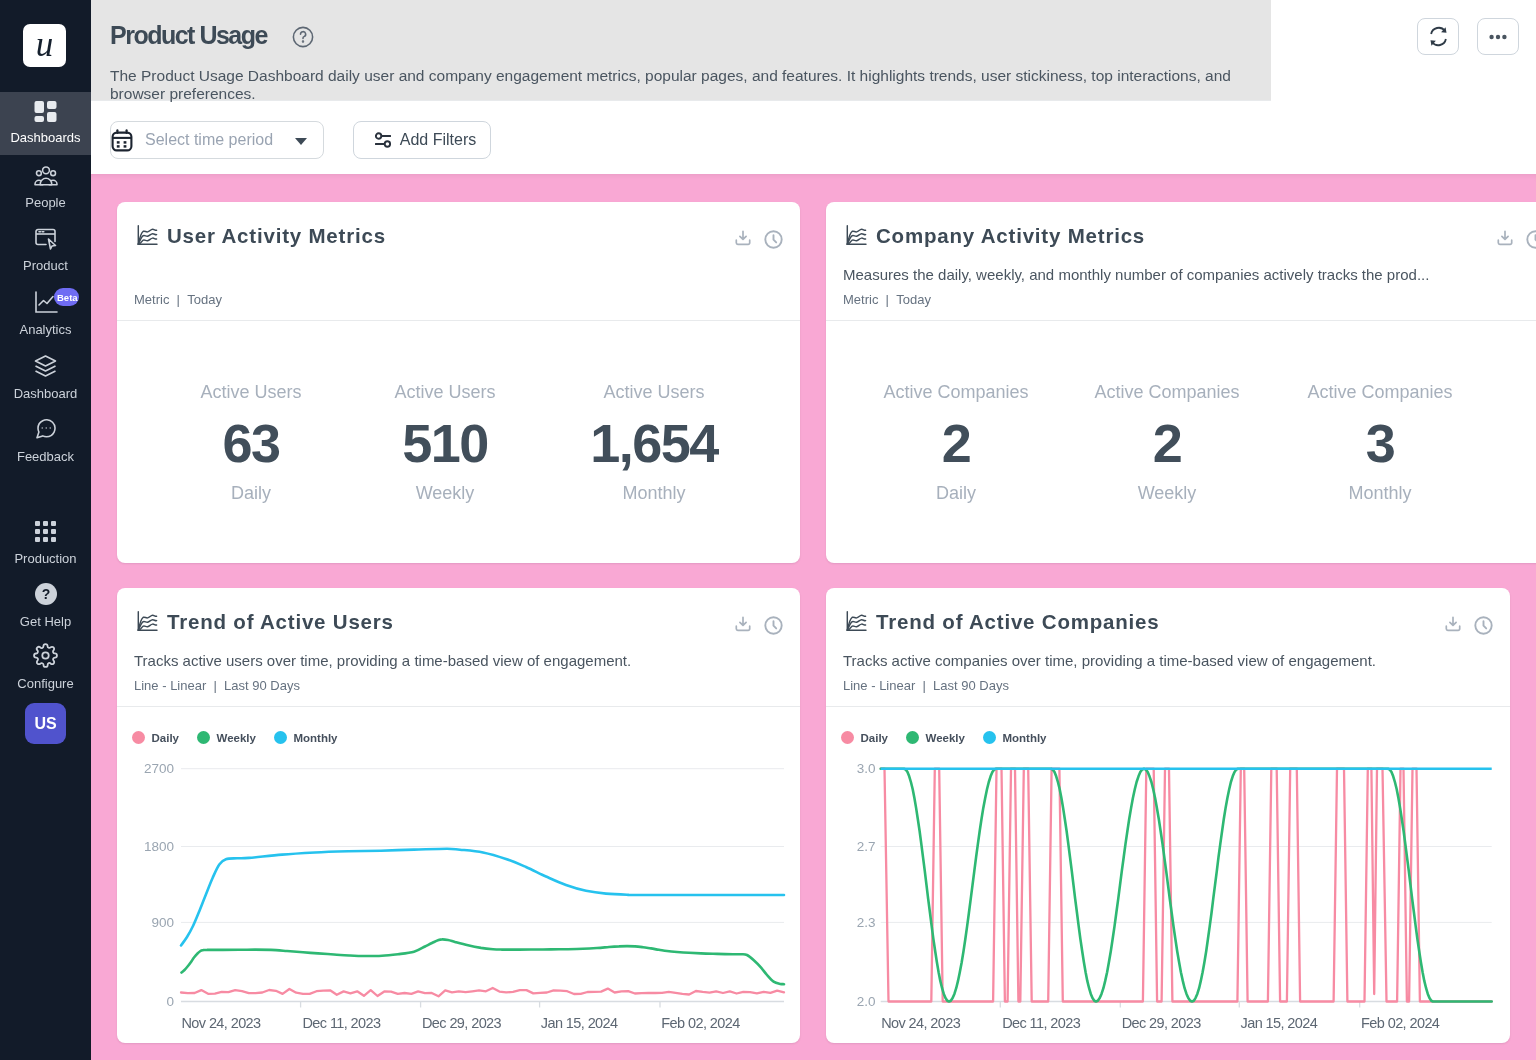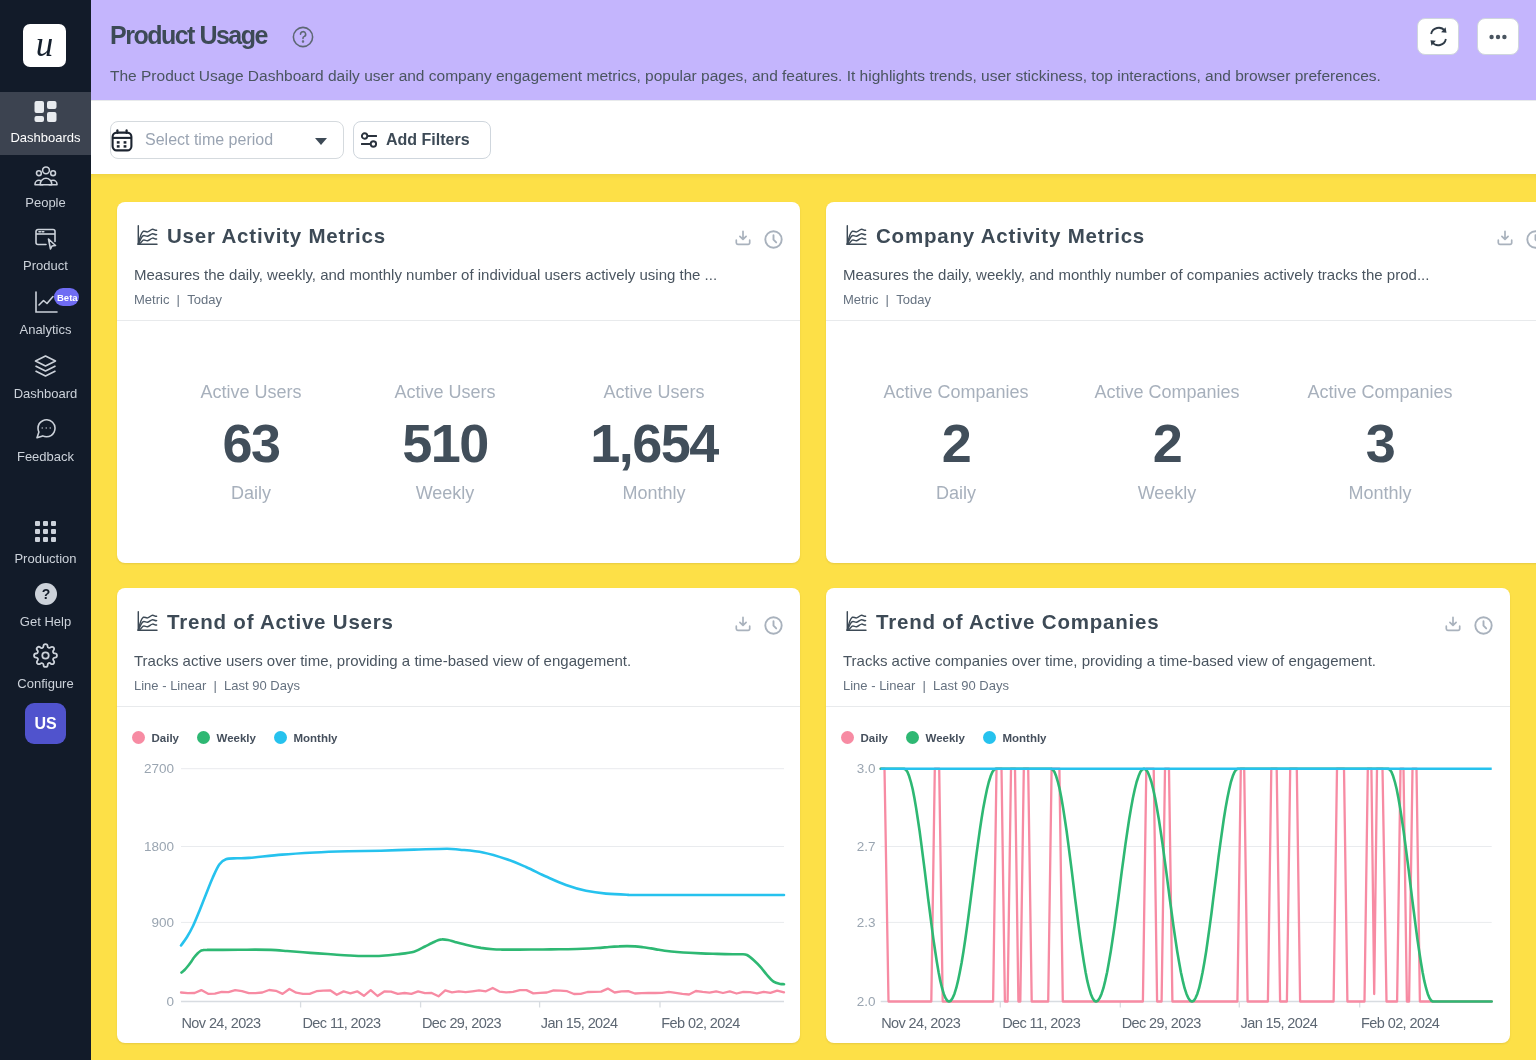--- a/index.html
+++ b/index.html
@@ -10,31 +10,31 @@
   .logo span { position:absolute; left:0; top:0; width:43px; height:43px; text-align:center; font-family:"Liberation Serif", serif; font-style:italic; font-weight:400; font-size:35px; line-height:41px; color:#15202e; }
   .nav-item { position:absolute; left:0; width:91px; text-align:center; }
   .nav-item .lbl { display:block; font-size:13px; color:#ccd2da; margin-top:4px; }
   .nav-item.active { background:#3c4350; }
   .nav-item.active .lbl { color:#fff; }
   .nav-ic { display:inline-block; }
   .beta { position:absolute; left:54px; top:-3px; background:#6f6cf3; color:#fff; font-size:9.5px; font-weight:700; padding:3.5px 3px; border-radius:9px; width:25px; }
   .avatar { position:absolute; left:25px; top:703px; width:41px; height:41px; background:#5053cd; border-radius:9px; color:#fff; font-weight:700; font-size:16px; text-align:center; line-height:41px; }
 
   .main { position:absolute; left:91px; top:0; width:1445px; height:1060px; }
-  .pagehead { position:absolute; left:0; top:0; width:1445px; height:101px; background:#c4b5fd; border-bottom:1px solid #e8eaec; }
+  .pagehead { position:absolute; left:0; top:0; width:1180px; height:101px; background:#e5e5e5; border-bottom:1px solid #e8eaec; }
   .pagehead h1 { position:absolute; left:19px; top:21px; font-size:25px; font-weight:700; color:#3d4a56; letter-spacing:-1.5px; }
   .help-ic { position:absolute; left:201px; top:26px; }
   .hbtn { position:absolute; top:18px; width:42px; height:37px; border:1px solid #cfd6dd; border-radius:8px; background:#fff; display:flex; align-items:center; justify-content:center; }
   .desc { position:absolute; left:19px; top:67px; font-size:15.5px; color:#4a5560; }
   .toolbar { position:absolute; left:0; top:102px; width:1445px; height:72px; background:#fff; }
-  .select { position:absolute; left:19px; top:19px; width:234px; height:38px; border:1px solid #d5dade; border-radius:8px; display:flex; align-items:center; }
+  .select { position:absolute; left:19px; top:19px; width:214px; height:38px; border:1px solid #d5dade; border-radius:8px; display:flex; align-items:center; }
   .select .ph { color:#9aa4b2; font-size:16px; margin-left:12px; }
   .caret { position:absolute; right:16px; top:16px; width:0; height:0; border-left:6px solid transparent; border-right:6px solid transparent; border-top:7px solid #3d4a56; }
-  .addf { position:absolute; left:262px; top:19px; width:138px; height:38px; border:1px solid #cfd6dd; border-radius:8px; display:flex; align-items:center; justify-content:flex-start; gap:9px; font-size:16px; font-weight:700; color:#3d4a56;padding-left:7px; }
-  .content { position:absolute; left:0; top:174px; width:1445px; height:886px; background:#fde047; box-shadow:inset 0 6px 6px -5px rgba(0,0,0,0.08); }
+  .addf { position:absolute; left:262px; top:19px; width:138px; height:38px; border:1px solid #cfd6dd; border-radius:8px; display:flex; align-items:center; justify-content:center; gap:9px; font-size:16px; font-weight:400; color:#3d4a56;padding-left:7px; }
+  .content { position:absolute; left:0; top:174px; width:1445px; height:886px; background:#f9a8d4; box-shadow:inset 0 6px 6px -5px rgba(0,0,0,0.08); }
   .card { position:absolute; background:#fff; border-radius:8px; box-shadow:0 1px 2px rgba(16,24,40,0.06), 0 1px 3px rgba(16,24,40,0.04); }
   .cicon { position:absolute; left:19px; top:22px; }
   .ctitle { position:absolute; left:50px; top:22px; font-size:20.5px; font-weight:700; color:#3d4a56; letter-spacing:0.8px; }
   .cdl { position:absolute; top:28px; }
   .cdl.dl1 { right:49px; }
   .cdl.dl2 { right:17px; }
   .cdesc { position:absolute; left:17px; top:64px; font-size:15px; color:#4a5560; }
   .cmeta { position:absolute; left:17px; top:90px; font-size:13px; color:#667280; }
   .cdiv { position:absolute; left:0; top:118px; width:100%; border-top:1px solid #e8eaec; }
   .statcol { position:absolute; text-align:center; width:260px; transform:translateX(-50%); }
@@ -199,21 +199,20 @@
 </svg>
 <div class="ctitle">User Activity Metrics</div>
 <svg class="cdl dl1" width="16" height="16" viewBox="0 0 16 16" fill="none" stroke="#a9b2bd" stroke-width="1.7" stroke-linecap="round" stroke-linejoin="round">
 <path d="M8 1.3 v7.6 M4.9 6.3 L8 9.4 L11.1 6.3"></path>
           <path d="M1.3 10.2 v2.6 a1.5 1.5 0 0 0 1.5 1.5 h10.4 a1.5 1.5 0 0 0 1.5 -1.5 v-2.6"></path>
 </svg>
 <svg class="cdl dl2" width="19" height="19" viewBox="0 0 19 19" fill="none" stroke="#a9b2bd" stroke-width="1.9" stroke-linecap="round">
 <circle cx="9.5" cy="9.5" r="8.2"></circle>
           <path d="M9.5 5.2 V9.7 L12.2 12.4"></path>
 </svg>
-<div class="cdesc">Measures the daily, weekly, and monthly number of individual users actively using the ...</div>
 <div class="cmeta">Metric&nbsp;&nbsp;|&nbsp;&nbsp;Today</div>
 <div class="cdiv"></div>
 <div class="statcol" style="left:134px;top:181px;">
 <div class="slabel">Active Users</div>
 <div class="snum">63</div>
 <div class="speriod">Daily</div>
 </div>
 <div class="statcol" style="left:328px;top:181px;">
 <div class="slabel">Active Users</div>
 <div class="snum">510</div>

